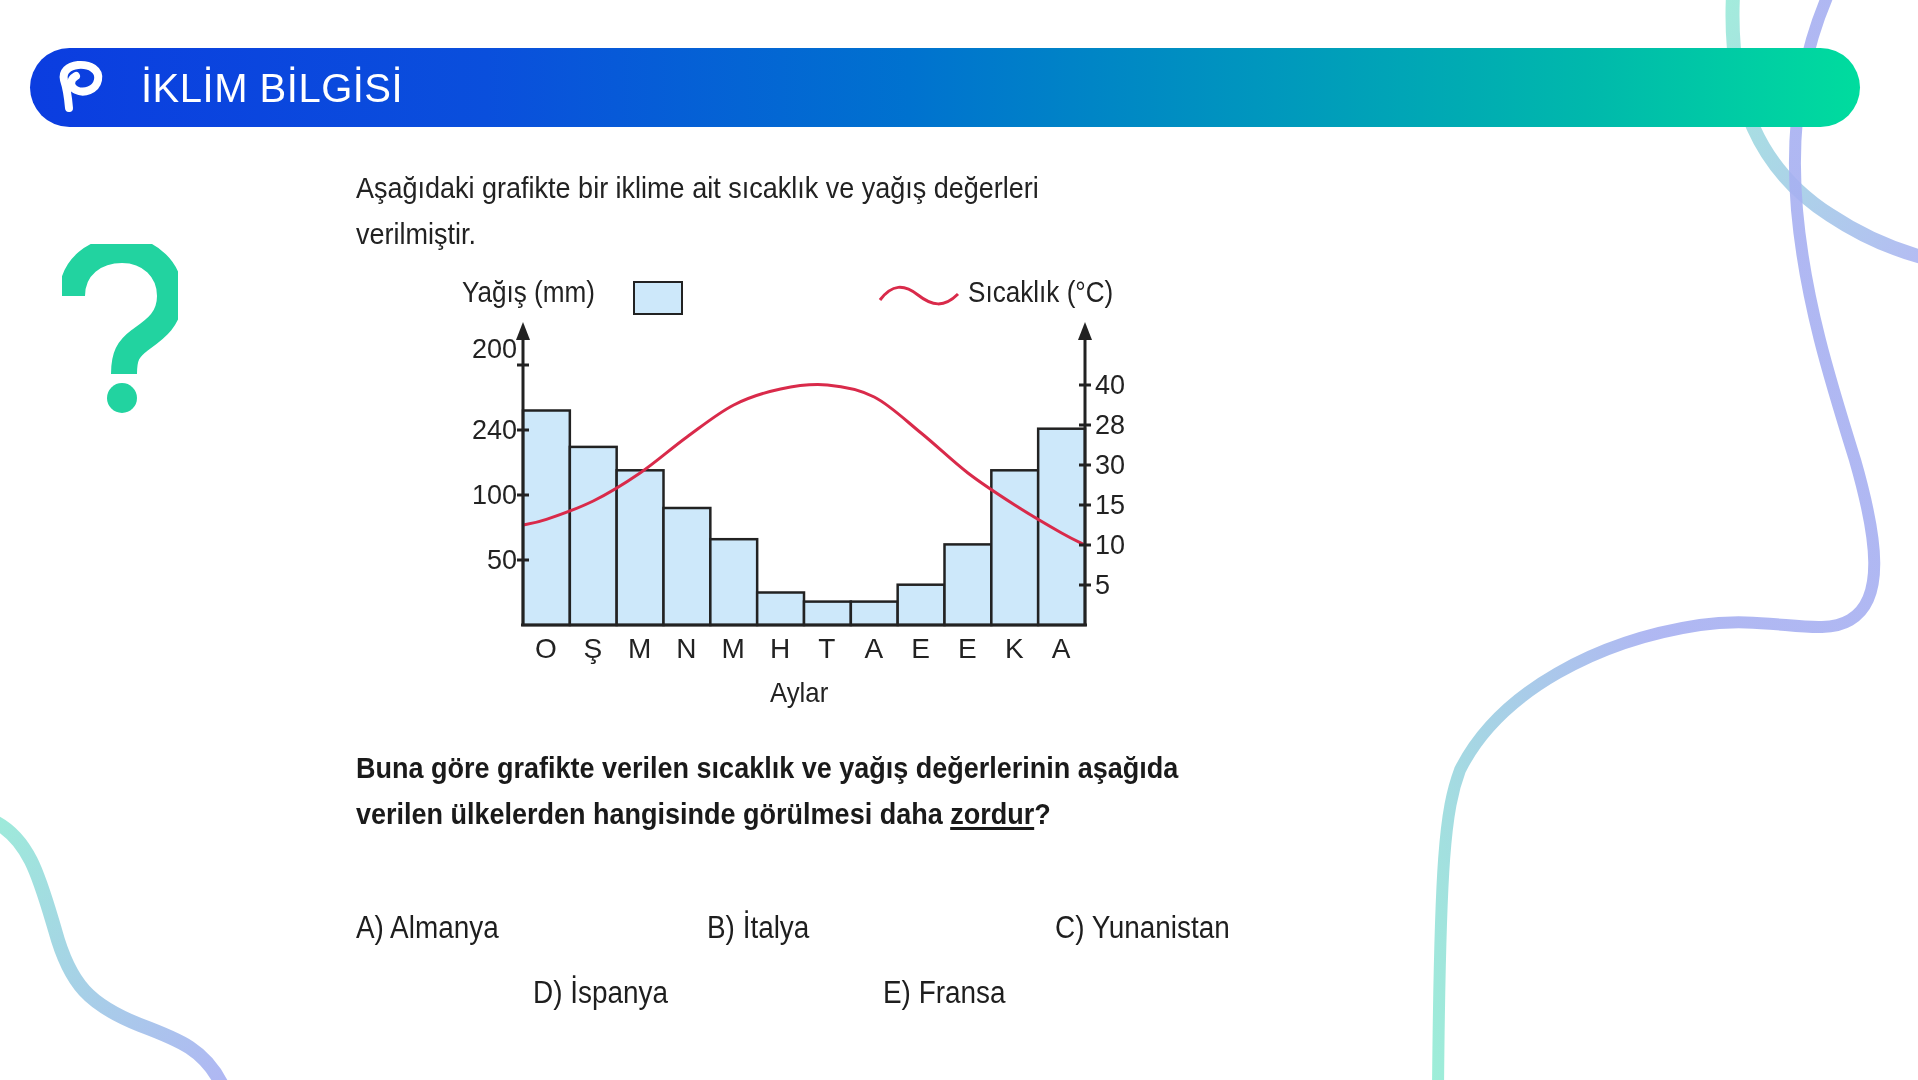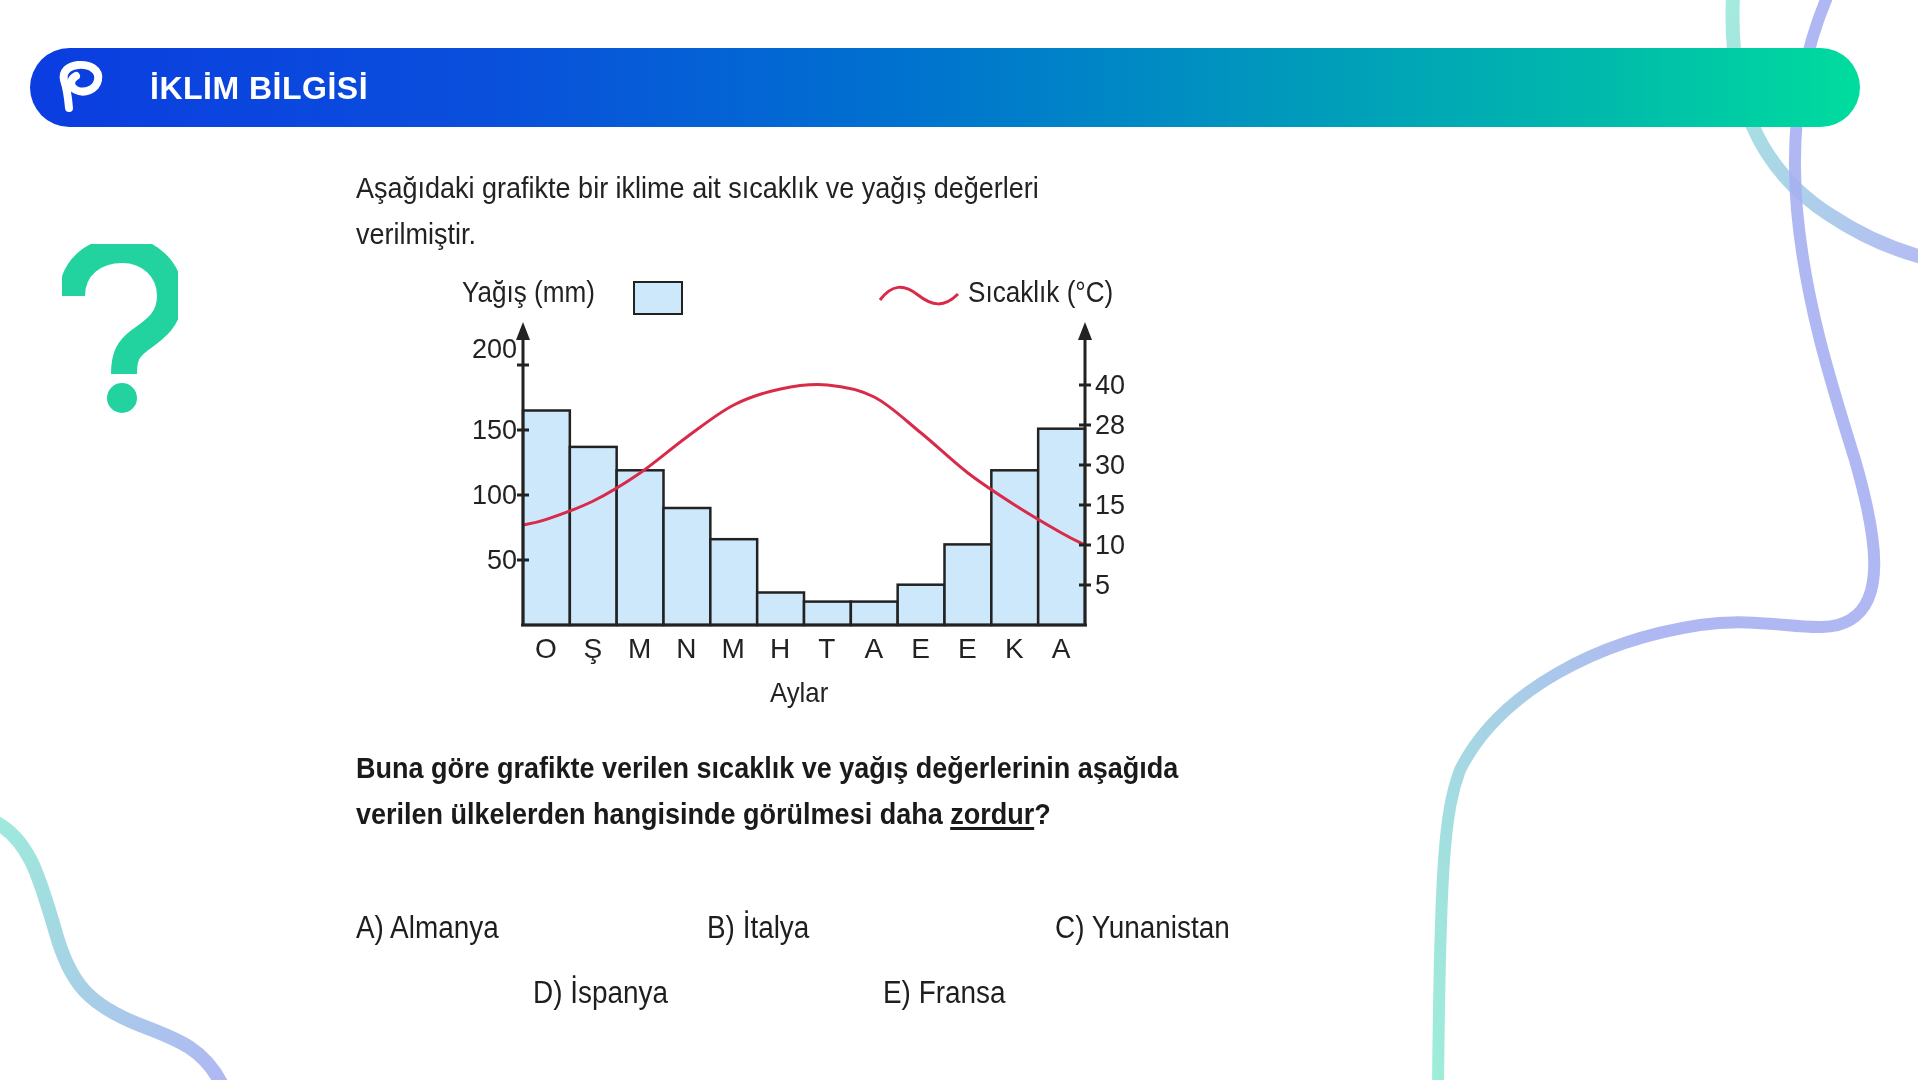--- a/index.html
+++ b/index.html
@@ -10,22 +10,22 @@
       color: #1e1e1e;
     }
     .deco { position: absolute; left: 0; top: 0; width: 1918px; height: 1080px; pointer-events: none; }
     .header {
       position: absolute; left: 30px; top: 48px; width: 1830px; height: 79px;
       border-radius: 40px;
       background: linear-gradient(90deg, #0b3de0 0%, #0a4fdc 25%, #0072cf 48%, #0098bd 68%, #00b8ac 85%, #00dc9e 100%);
     }
     .logo { position: absolute; left: 22px; top: 8px; width: 64px; height: 64px; }
     .header-title {
-      position: absolute; left: 120px; top: 14px;
-      color: #ffffff; font-weight: bold; font-size: 32px; letter-spacing: 0.5px;
+      position: absolute; left: 111px; top: 14px;
+      color: #ffffff; font-weight: normal; font-size: 40px; letter-spacing: 0.5px;
       line-height: 52px;
     }
     .qmark { position: absolute; left: 62px; top: 244px; width: 116px; height: 172px; }
     .intro {
       position: absolute; left: 356px; top: 165px; width: 900px;
       font-size: 30px; line-height: 46px; color: #222;
       transform: scaleX(0.9); transform-origin: left top;
     }
     .legend-left { position: absolute; left: 462px; top: 276px; font-size: 29px; color: #222; transform: scaleX(0.9); transform-origin: left top; }
     .legend-swatch { position: absolute; left: 633px; top: 281px; width: 46px; height: 30px; background: #cde8fa; border: 2.5px solid #222; }
@@ -123,21 +123,21 @@
       <line x1="1079" x2="1091" y1="505" y2="505" stroke="#222" stroke-width="3"></line>
       <line x1="1079" x2="1091" y1="465" y2="465" stroke="#222" stroke-width="3"></line>
       <line x1="1079" x2="1091" y1="425" y2="425" stroke="#222" stroke-width="3"></line>
       <line x1="1079" x2="1091" y1="385" y2="385" stroke="#222" stroke-width="3"></line>
     </g>
 </svg>
 
 <div id="left-ticks">
     <div class="tick-label left" style="left: 457px; top: 545px;">50</div>
     <div class="tick-label left" style="left: 457px; top: 480px;">100</div>
-    <div class="tick-label left" style="left: 457px; top: 415px;">150</div>
+    <div class="tick-label left" style="left: 457px; top: 415px;">240</div>
     <div class="tick-label left" style="left: 457px; top: 334px;">200</div>
   </div>
 <div id="right-ticks">
     <div class="tick-label" style="left: 1095px; top: 570px;">5</div>
     <div class="tick-label" style="left: 1095px; top: 530px; text-align: center;">10</div>
     <div class="tick-label" style="left: 1095px; top: 490px;">15</div>
     <div class="tick-label" style="left: 1095px; top: 450px;">30</div>
     <div class="tick-label" style="left: 1095px; top: 410px;">28</div>
     <div class="tick-label" style="left: 1095px; top: 370px;">40</div>
   </div>

